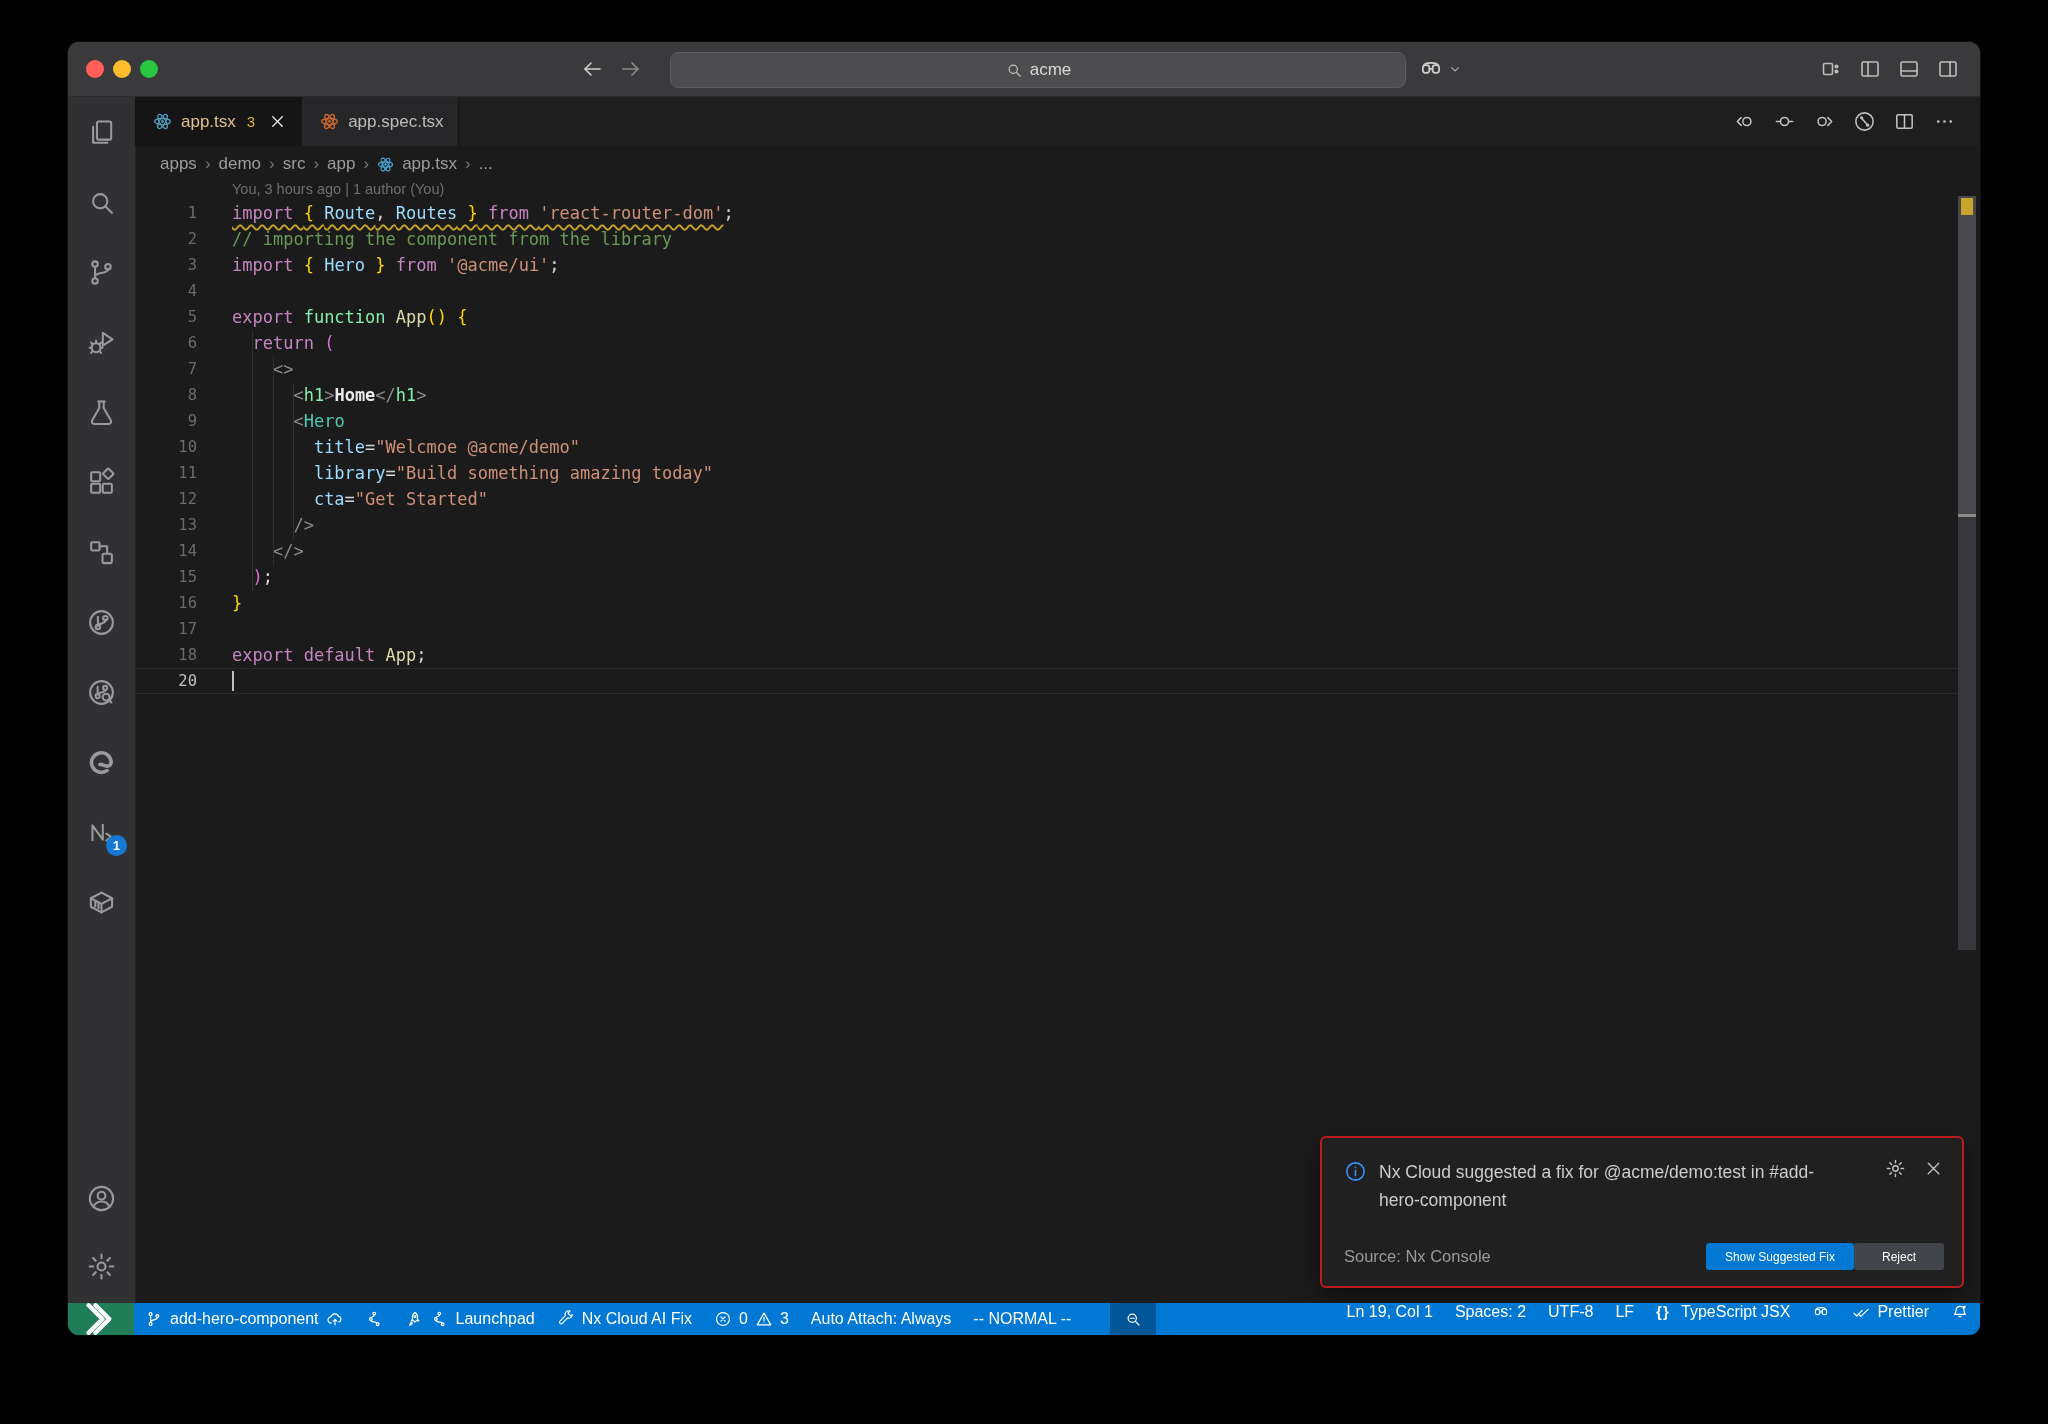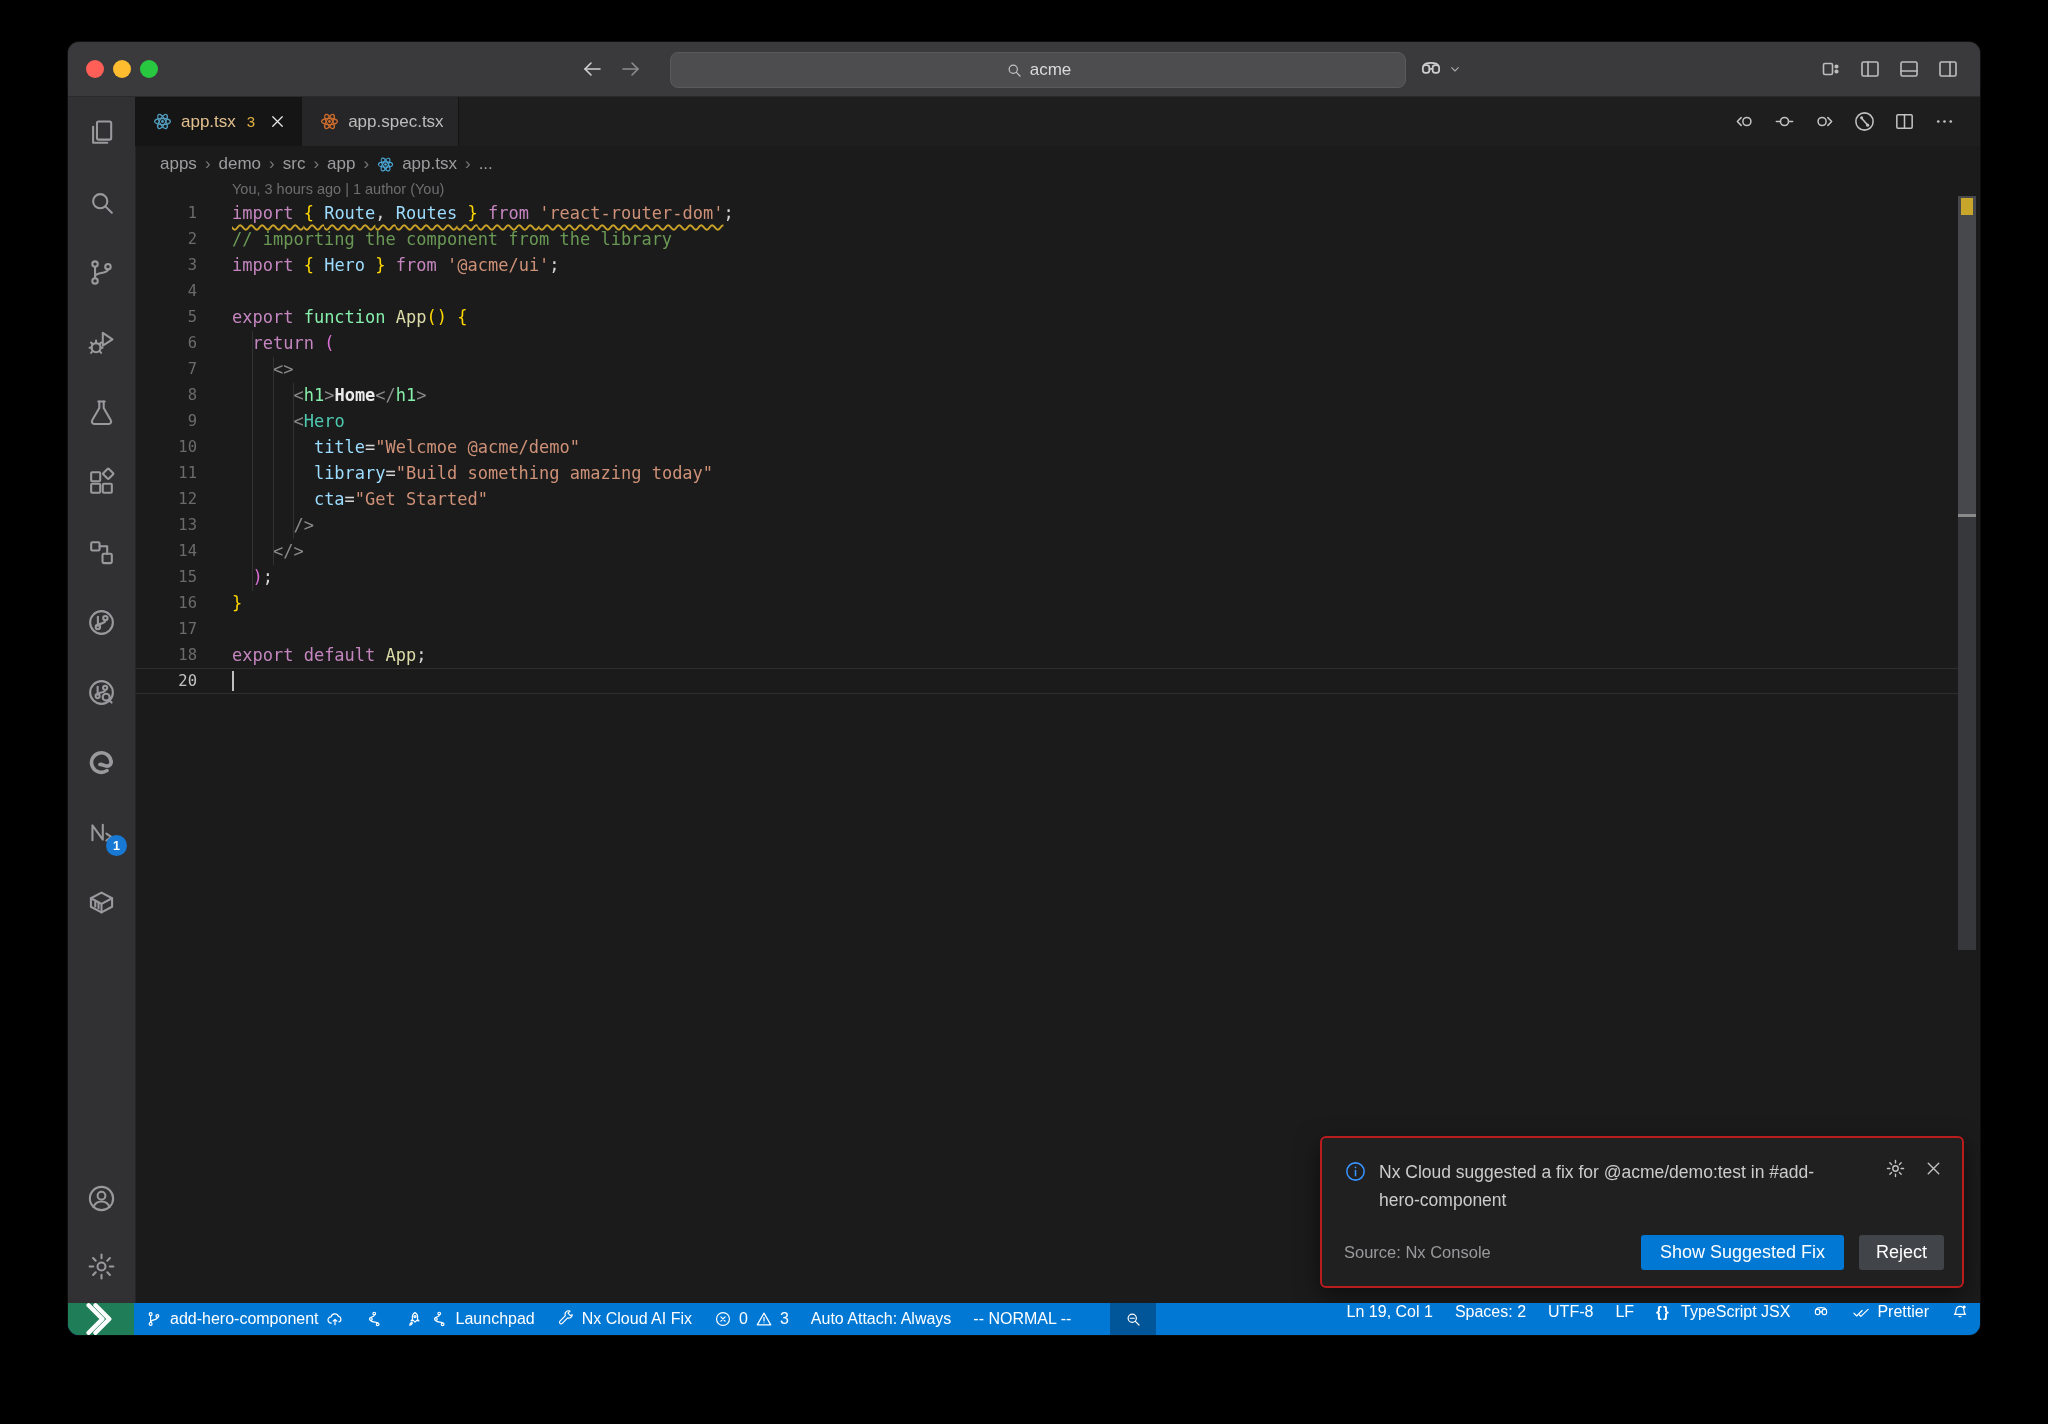--- a/index.html
+++ b/index.html
@@ -66,23 +66,23 @@
   
   .toast{position:absolute;left:1252px;top:1094px;width:644px;height:152px;background:#202021;
     border:2px solid #b91c1c;border-radius:6px;box-shadow:0 8px 24px rgba(0,0,0,.5);box-sizing:border-box;}
   .toast-row{display:flex;padding:20px 18px 0 22px;}
   .toast-info{width:23px;height:23px;color:#3794ff;flex:none;margin-top:2px;}
   .toast-msg{margin-left:12px;width:452px;color:#cccccc;font-size:17.5px;line-height:1.6;}
   .toast-tools{margin-left:auto;display:flex;gap:17px;color:#c3c3c3;}
   .toast-tools .icon{width:21px;height:21px;}
   .toast-actions{position:absolute;left:22px;right:18px;bottom:16px;display:flex;align-items:center;}
   .toast-source{color:#9a9a9d;font-size:16.5px;}
-  .btn{height:35px;display:flex;align-items:center;border-radius:3px;font-size:18px;color:#fff;box-sizing:border-box;}
+  .btn{height:27px;display:flex;align-items:center;border-radius:3px;font-size:12px;color:#fff;box-sizing:border-box;}
   .btn-primary{background:#0078d4;padding:0 19px;margin-left:auto;}
-  .btn-secondary{background:#414549;padding:0 17px;margin-left:15px;}
+  .btn-secondary{background:#414549;padding:0 28px;}
   
   .statusbar{position:absolute;left:0;right:0;bottom:0;height:32px;background:#0078d4;color:#fff;
     display:flex;align-items:stretch;font-size:16px;gap:48px;}
   .sb-remote{width:66px;background:#1f7d57;display:flex;align-items:center;justify-content:center;flex:none;}
   .sb-left{display:flex;align-items:stretch;}
   .sb-right{margin-left:auto;display:flex;align-items:flex-start;}
   .sb-item{display:flex;align-items:center;gap:7px;padding:0 11px;white-space:nowrap;}
   .sb-item .icon{width:18px;height:18px;}
   .sb-item.dim{background:rgba(0,0,0,.28);margin-left:28px;padding:0 14px;}
   .braces{font-weight:bold;font-size:15px;letter-spacing:1px;}

